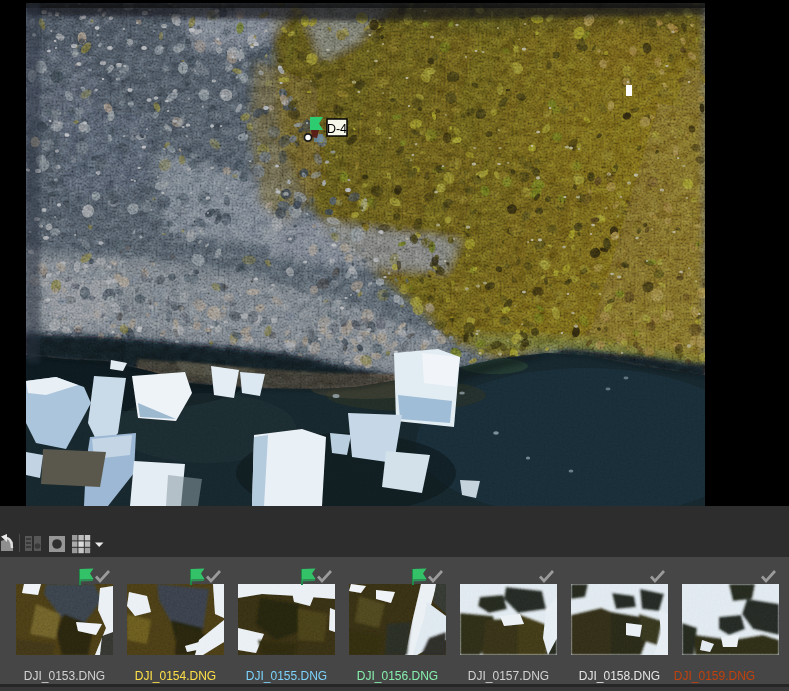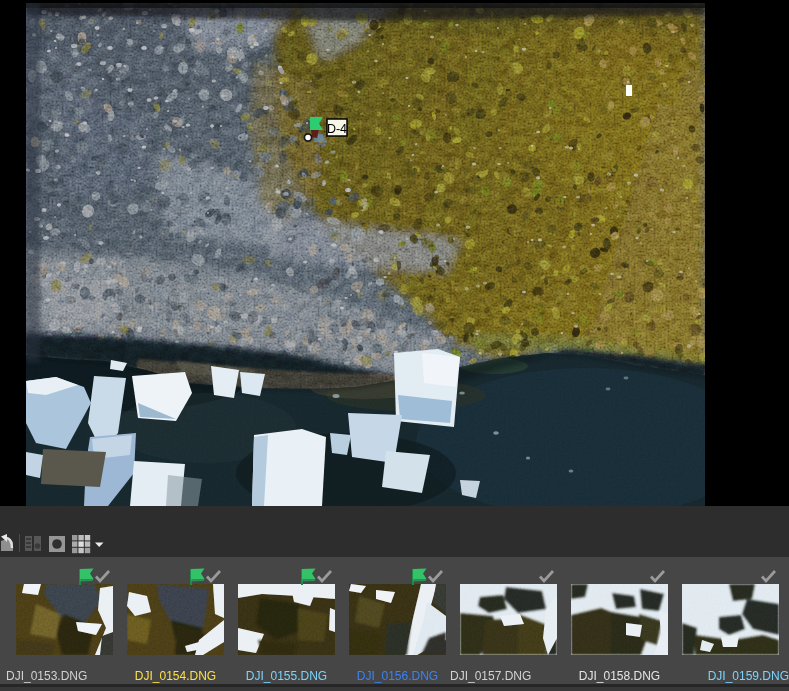--- a/index.html
+++ b/index.html
@@ -1694,21 +1694,21 @@
       </svg>
     </div>
 <div style="position:absolute;left:77px;top:567px;width:36px;height:18px">
       <svg width="36" height="18" viewBox="0 0 36 18" style="display:block">
         <path d="M2,18 L2,2 L4,2 L4,18 Z" fill="#1f8a47"></path>
         <path d="M3,2 L16.5,1.5 L13,6.5 L16.5,12 L3,12.5 Z" fill="#33c268"></path>
         <path d="M3,12.5 L16.5,12 L15.5,14 L3,14.5 Z" fill="#27a357" opacity="0.8"></path>
         <path d="M19,9.5 L23,14 L32,4" stroke="#9b9b9b" stroke-width="2.7" fill="none"></path>
       </svg>
     </div>
-<div style="position:absolute;left:6px;top:669px;width:117px;font-size:12px;color:#d2d2d2">DJI_0153.DNG</div>
+<div style="position:absolute;left:6px;top:669px;width:117px;text-align:center;font-size:12px;color:#d2d2d2">DJI_0153.DNG</div>
 <div style="position:absolute;left:127px;top:584px;width:97px;height:71px">
       <svg width="97" height="71" viewBox="0 0 97 71" style="display:block">
         <rect width="97" height="71" fill="#443814"></rect>
 <g filter="url(#tb1)">
 <path d="M30,0 L82,5 L76,46 L44,38 L32,16 Z" fill="#343b44"></path>
           <path d="M44,36 L76,44 L70,60 L48,54 Z" fill="#23200f"></path>
 <path d="M50,40 L78,50 L72,71 L48,71 Z" fill="#26220f"></path>
 <path d="M0,30 L24,36 L20,60 L0,56 Z" fill="#60531f"></path>
 </g>
 <path d="M2,8 L20,12 L24,28 L8,32 L0,22 Z" fill="#e8eef3"></path>
@@ -1769,21 +1769,21 @@
       </svg>
     </div>
 <div style="position:absolute;left:410px;top:567px;width:36px;height:18px">
       <svg width="36" height="18" viewBox="0 0 36 18" style="display:block">
         <path d="M2,18 L2,2 L4,2 L4,18 Z" fill="#1f8a47"></path>
         <path d="M3,2 L16.5,1.5 L13,6.5 L16.5,12 L3,12.5 Z" fill="#33c268"></path>
         <path d="M3,12.5 L16.5,12 L15.5,14 L3,14.5 Z" fill="#27a357" opacity="0.8"></path>
         <path d="M19,9.5 L23,14 L32,4" stroke="#9b9b9b" stroke-width="2.7" fill="none"></path>
       </svg>
     </div>
-<div style="position:absolute;left:339px;top:669px;width:117px;text-align:center;font-size:12px;color:#3b82f6">DJI_0156.DNG</div>
+<div style="position:absolute;left:339px;top:669px;width:117px;text-align:center;font-size:12px;color:#86efac">DJI_0156.DNG</div>
 <div style="position:absolute;left:460px;top:584px;width:97px;height:71px">
       <svg width="97" height="71" viewBox="0 0 97 71" style="display:block">
         <rect width="97" height="71" fill="#dde7ee"></rect>
 <g filter="url(#tb1)">
 <path d="M20,13 L43,11 L47,25 L29,29 L18,22 Z" fill="#23251d"></path>
 <path d="M46,3 L82,7 L86,25 L58,29 L44,15 Z" fill="#232820"></path>
 <path d="M0,29 L33,32 L37,48 L20,71 L0,71 Z" fill="#2b2917"></path>
 <path d="M26,36 L66,34 L74,50 L62,71 L22,71 Z" fill="#332f15"></path>
 <path d="M58,30 L90,42 L86,71 L58,71 Z" fill="#3b3517"></path>
 <path d="M89,58 L97,54 L97,71 L86,71 Z" fill="#23251d"></path>
@@ -1791,21 +1791,21 @@
 <path d="M86,26 L97,12 L97,54 L88,71 L83,54 Z" fill="#e4ecf2"></path>
 <path d="M40,32 L60,30 L64,40 L44,42 Z" fill="#e9eff4"></path>
         <rect width="97" height="71" filter="url(#tnz)" style="mix-blend-mode:overlay" opacity="0.3"></rect>
       </svg>
     </div>
 <div style="position:absolute;left:521px;top:567px;width:36px;height:18px">
       <svg width="36" height="18" viewBox="0 0 36 18" style="display:block">
         <path d="M19,9.5 L23,14 L32,4" stroke="#9b9b9b" stroke-width="2.7" fill="none"></path>
       </svg>
     </div>
-<div style="position:absolute;left:450px;top:669px;width:117px;font-size:12px;color:#d2d2d2">DJI_0157.DNG</div>
+<div style="position:absolute;left:450px;top:669px;width:117px;text-align:center;font-size:12px;color:#d2d2d2">DJI_0157.DNG</div>
 <div style="position:absolute;left:571px;top:584px;width:97px;height:71px">
       <svg width="97" height="71" viewBox="0 0 97 71" style="display:block">
         <rect width="97" height="71" fill="#dde7ee"></rect>
 <g filter="url(#tb1)">
 <path d="M0,0 L17,0 L14,13 L0,15 Z" fill="#23251d"></path>
 <path d="M41,9 L63,12 L65,23 L45,25 Z" fill="#232820"></path>
 <path d="M69,5 L93,10 L88,27 L71,25 Z" fill="#232820"></path>
 <path d="M0,31 L30,24 L48,31 L44,71 L0,71 Z" fill="#2d2b15"></path>
 <path d="M40,28 L70,33 L78,49 L70,71 L40,71 Z" fill="#272715"></path>
 <path d="M68,30 L91,37 L86,61 L70,56 Z" fill="#33301a"></path>
@@ -1834,13 +1834,13 @@
 <path d="M39,53 L57,51 L55,63 L41,63 Z" fill="#e8eef3"></path>
 <path d="M20,56 L32,60 L28,68 L18,66 Z" fill="#dfe8ef"></path>
         <rect width="97" height="71" filter="url(#tnz)" style="mix-blend-mode:overlay" opacity="0.3"></rect>
       </svg>
     </div>
 <div style="position:absolute;left:743px;top:567px;width:36px;height:18px">
       <svg width="36" height="18" viewBox="0 0 36 18" style="display:block">
         <path d="M19,9.5 L23,14 L32,4" stroke="#9b9b9b" stroke-width="2.7" fill="none"></path>
       </svg>
     </div>
-<div style="position:absolute;left:672px;top:669px;width:117px;text-align:right;font-size:12px;color:#7dd3fc">DJI_0159.DNG</div>
+<div style="position:absolute;left:656px;top:669px;width:117px;text-align:center;font-size:12px;color:#c2410c">DJI_0159.DNG</div>
 </div>
 </body></html>

